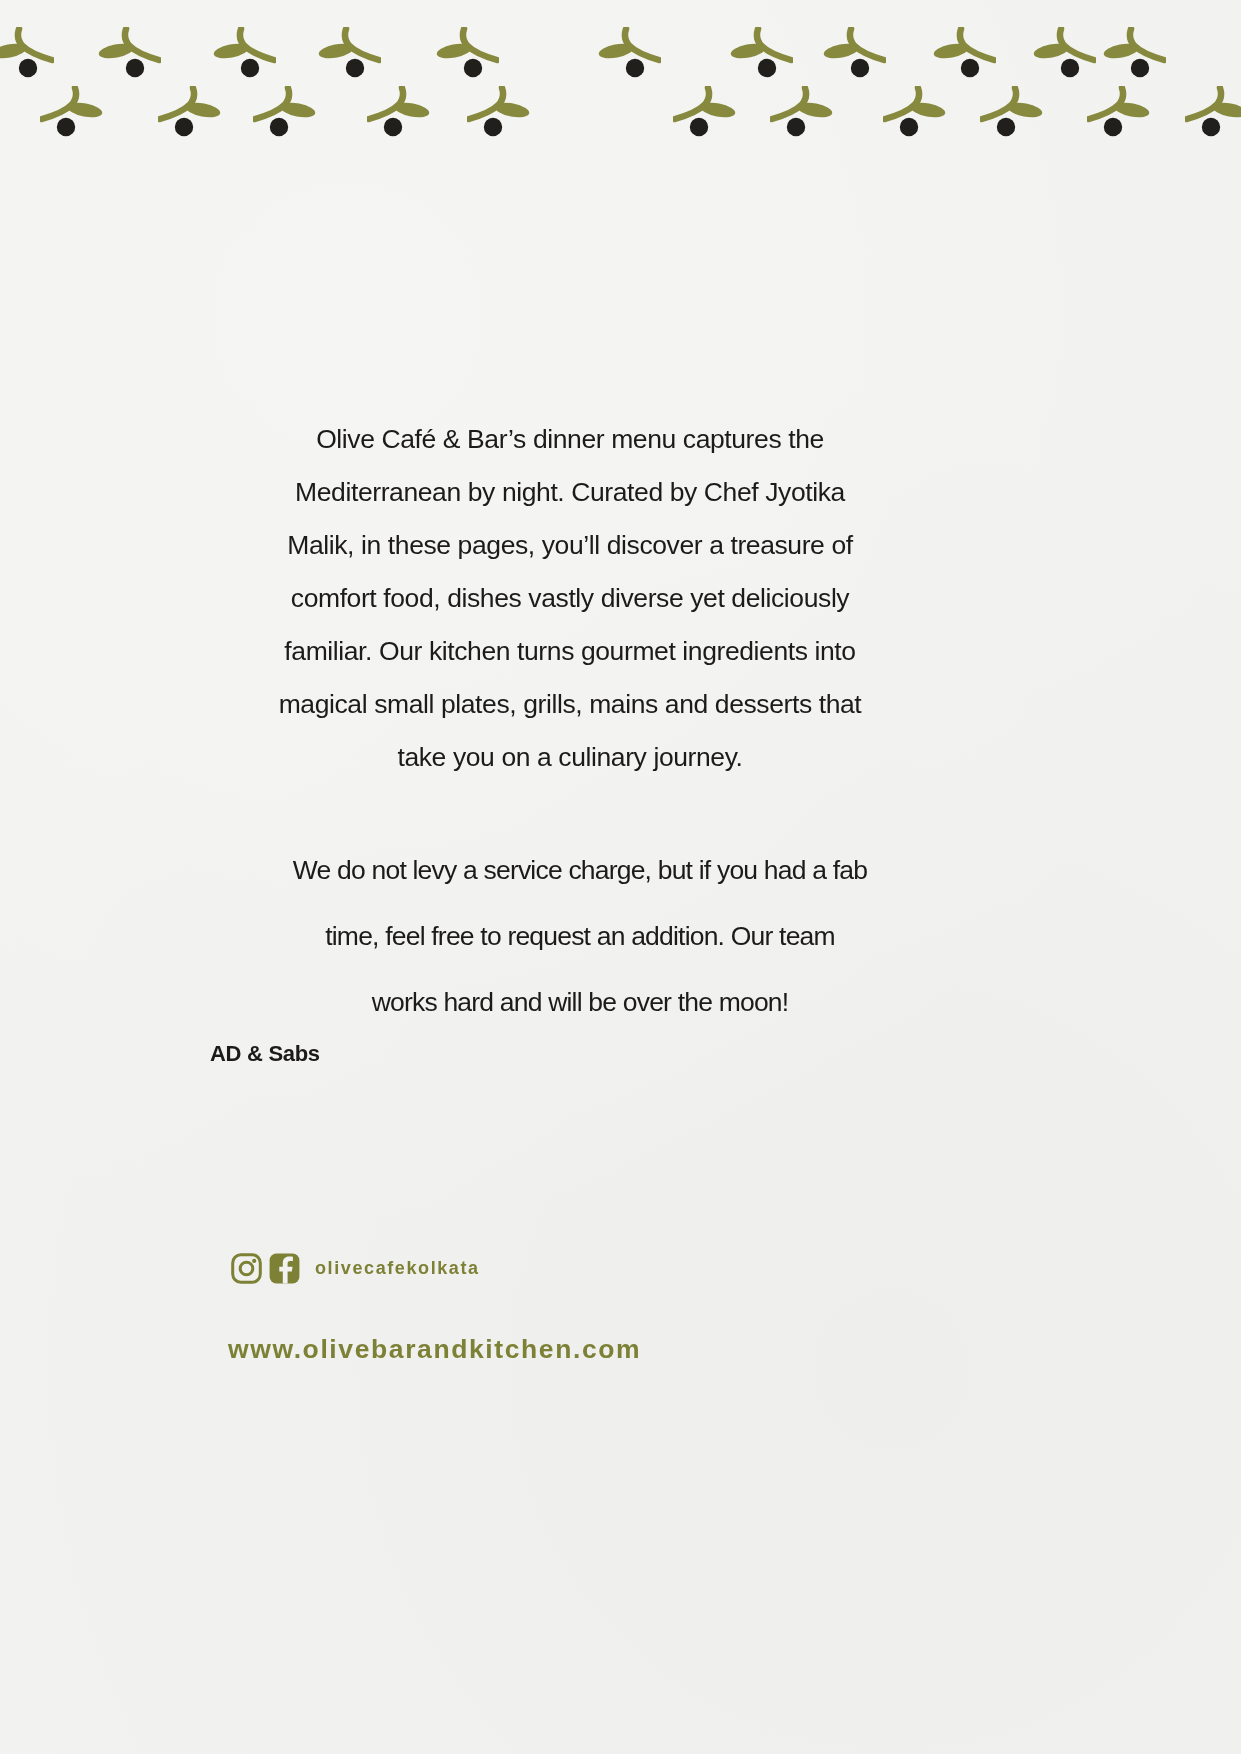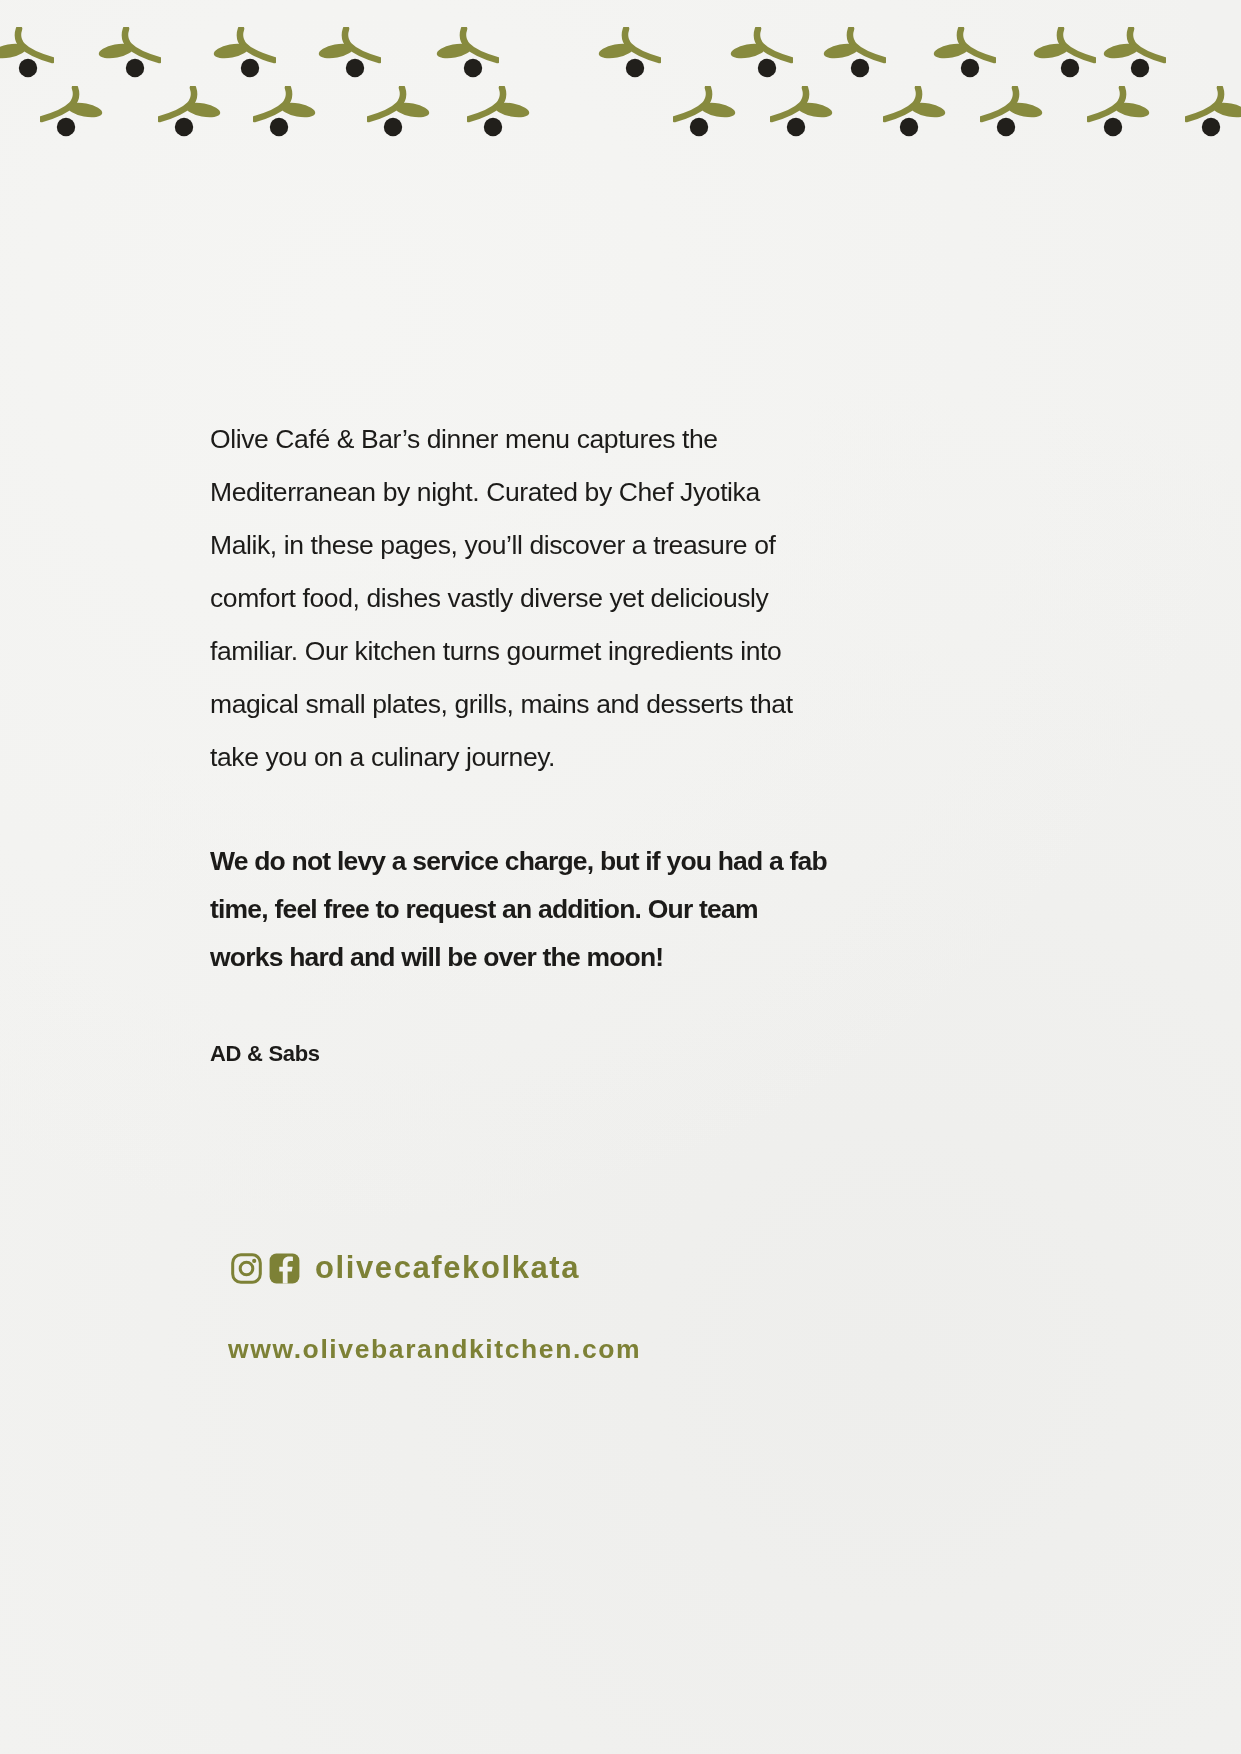--- a/index.html
+++ b/index.html
@@ -11,20 +11,21 @@
     position: relative;
     width: 1241px;
     height: 1754px;
     margin: 0 auto;
     background-color: #f2f2f0;
     background-image:
       radial-gradient(circle at 28% 18%, #f5f5f3 0%, rgba(245,245,243,0) 55%),
       radial-gradient(circle at 72% 78%, #eeeeec 0%, rgba(238,238,236,0) 60%);
     overflow: hidden;
     font-family: "Liberation Sans", sans-serif;
+    text-align: center;
   }
 
   
   .olive-border {
     position: absolute;
     top: 0; left: 0;
     width: 100%;
     height: 150px;
   }
   .sprig {
@@ -47,23 +48,23 @@
     font-size: 26.5px;
     line-height: 53px;
     letter-spacing: -0.4px;
     font-weight: 400;
   }
   .service-note {
     left: 210px;
     top: 810px;
     width: 740px;
     font-size: 26.5px;
-    line-height: 48px;
+    line-height: 66px;
     letter-spacing: -0.8px;
-    font-weight: 700;
+    font-weight: 400;
   }
   .signature {
     left: 210px;
     top: 1016px;
     font-size: 22px;
     line-height: 32px;
     letter-spacing: -0.3px;
     font-weight: 700;
   }
 
@@ -78,21 +79,21 @@
     gap: 7px;
   }
   .social-row .icon {
     display: inline-flex;
     width: 31px;
     height: 31px;
   }
   .handle {
     margin-left: 8px;
     color: #7d8136;
-    font-size: 31px;
+    font-size: 18px;
     font-weight: 700;
     letter-spacing: 1.6px;
   }
   .website {
     position: absolute;
     left: 228px;
     top: 1334px;
     color: #7d8136;
     font-size: 26.5px;
     font-weight: 700;

